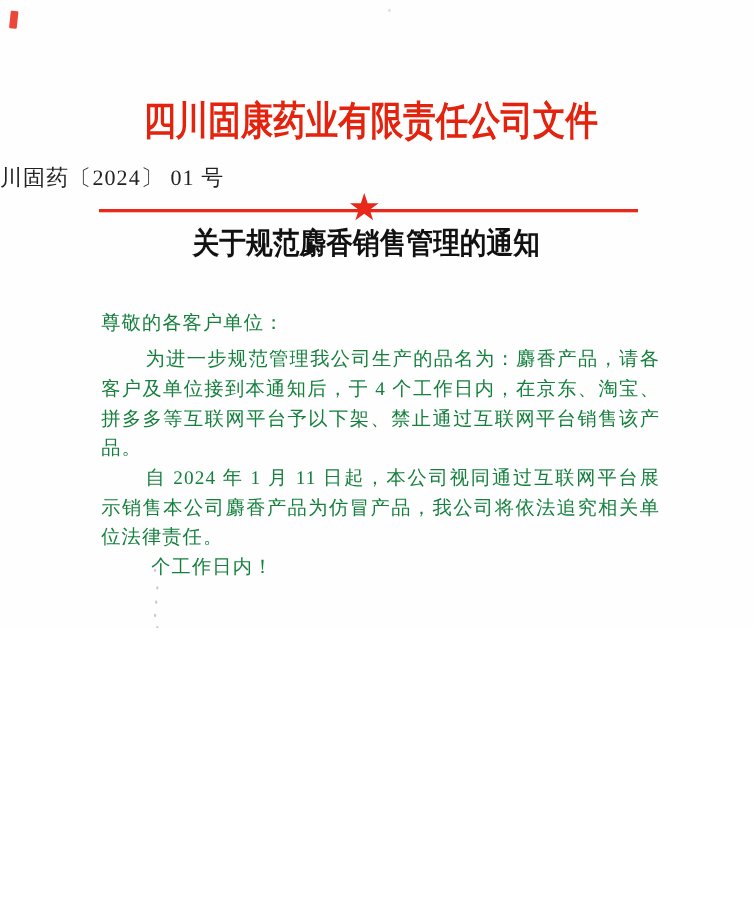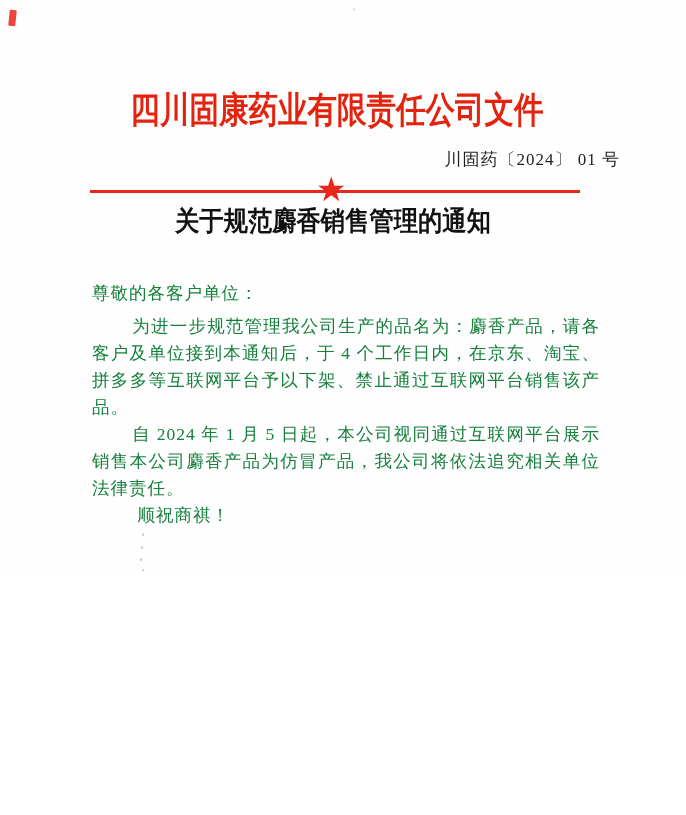--- a/index.html
+++ b/index.html
@@ -11,22 +11,22 @@
     position:absolute;left:9px;top:10px;width:7px;height:16px;
     background:var(--line_red,#e8281a);opacity:.85;transform:rotate(6deg);border-radius:1px;
   }
   .org-title{
     position:absolute;left:0;top:86px;width:674px;text-align:center;
     font-size:36px;font-weight:bold;color:var(--header_red,#e3230e);
     transform:scaleX(.82);transform-origin:50% 50%;
     letter-spacing:0;white-space:nowrap;
   }
   .doc-number{
-    position:absolute;left:0;top:148px;width:620px;text-align:right;
-    font-size:17px;color:#222;letter-spacing:1px;white-space:nowrap;
+    position:absolute;left:0;top:148px;width:620px;text-align:left;
+    font-size:20px;color:#222;letter-spacing:1px;white-space:nowrap;
   }
   .red-rule{
     position:absolute;left:90px;top:190px;width:490px;height:3px;
     background:var(--line_red,#e8281a);
   }
   .rule-star{
     position:absolute;left:316px;top:172px;font-size:34px;line-height:34px;
     color:var(--line_red,#e8281a);
     font-family:"DejaVu Sans", sans-serif;
   }
@@ -80,22 +80,22 @@
   <div class="doc-number">川固药〔2024〕 01 号</div>
 
   <div class="red-rule"></div>
   <div class="rule-star">★</div>
 
   <h1 class="notice-title">关于规范麝香销售管理的通知</h1>
 
   <div class="body-block">
     <p class="salutation">尊敬的各客户单位：</p>
     <p class="para">为进一步规范管理我公司生产的品名为：麝香产品，请各客户及单位接到本通知后，于 4 个工作日内，在京东、淘宝、拼多多等互联网平台予以下架、禁止通过互联网平台销售该产品。</p>
-    <p class="para">自 2024 年 1 月 5 日起，本公司视同通过互联网平台展示销售本公司麝香产品为仿冒产品，我公司将依法追究相关单位法律责任。</p>
-    <p class="closing">顺祝商祺！</p>
+    <p class="para">自 2024 年 1 月 11 日起，本公司视同通过互联网平台展示销售本公司麝香产品为仿冒产品，我公司将依法追究相关单位法律责任。</p>
+    <p class="closing">个工作日内！</p>
   </div>
 
   <div class="speck" style="left:140px;top:517px"></div>
   <div class="speck" style="left:142px;top:533px"></div>
   <div class="speck" style="left:141px;top:546px"></div>
   <div class="speck" style="left:140px;top:558px"></div>
   <div class="speck" style="left:142px;top:569px"></div>
   <div class="speck" style="left:138px;top:579px"></div>
 
   <div class="sig-company">四川固康药业有限责任公司</div>

